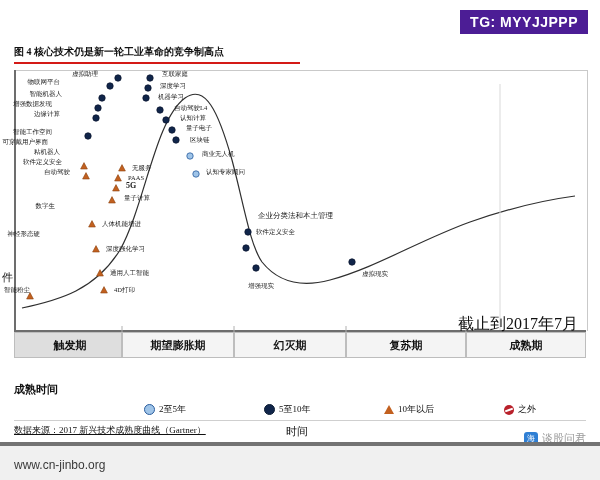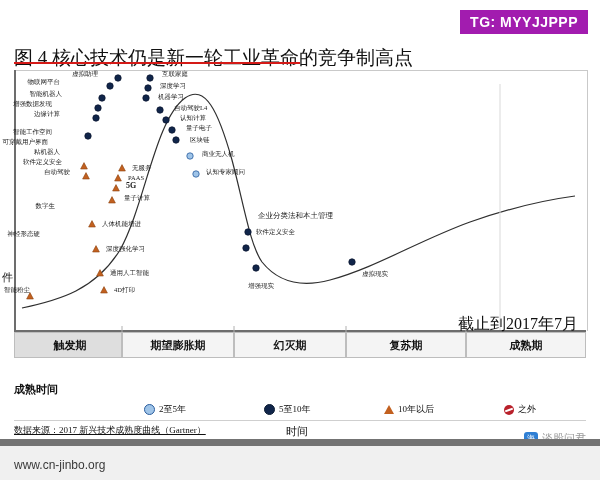--- a/index.html
+++ b/index.html
@@ -6,28 +6,28 @@
   body{
     width:600px;height:480px;
     background:#ffffff;
     font-family:"Liberation Sans", sans-serif;
     position:relative;
     overflow:hidden;
   }
 
   .tg-badge{
     position:absolute;top:10px;right:12px;
-    background:#a21caf;color:#ffffff;
+    background:#4c1d95;color:#ffffff;
     font-size:14px;font-weight:bold;
     padding:4px 10px;letter-spacing:.5px;
   }
 
   .figure-title{
     position:absolute;left:14px;top:45px;
-    font-size:19px;font-weight:normal;color:#111;
+    font-size:10px;font-weight:bold;color:#111;
     font-family:"Liberation Serif", serif;
   }
   .title-underline{
     position:absolute;left:14px;top:62px;width:286px;height:2px;background:#d41a17;
   }
 
   .chart-frame{
     position:absolute;left:14px;top:70px;width:572px;height:260px;
     border:1px solid #c9c9c9;border-bottom:none;
     background:#ffffff;
@@ -113,21 +113,21 @@
     font-size:11px;color:#9a9a9a;
     font-family:"Liberation Serif", serif;
   }
   .wm-logo{
     width:14px;height:14px;border-radius:3px;background:#2f7fd4;color:#fff;
     font-size:8px;line-height:14px;text-align:center;
   }
 
   .url-bar{
     position:absolute;left:0;bottom:0;width:600px;height:34px;
-    background:#f0f0f0;border-top:7px solid #737373;
+    background:#f0f0f0;border-top:4px solid #737373;
   }
   .url-text{
     position:absolute;left:14px;bottom:8px;font-size:12px;color:#3a3a3a;
     font-family:"Liberation Sans", sans-serif;
   }
 </style>
 </head>
 <body>
 
 <div class="tg-badge">TG: MYYJJPPP</div>

